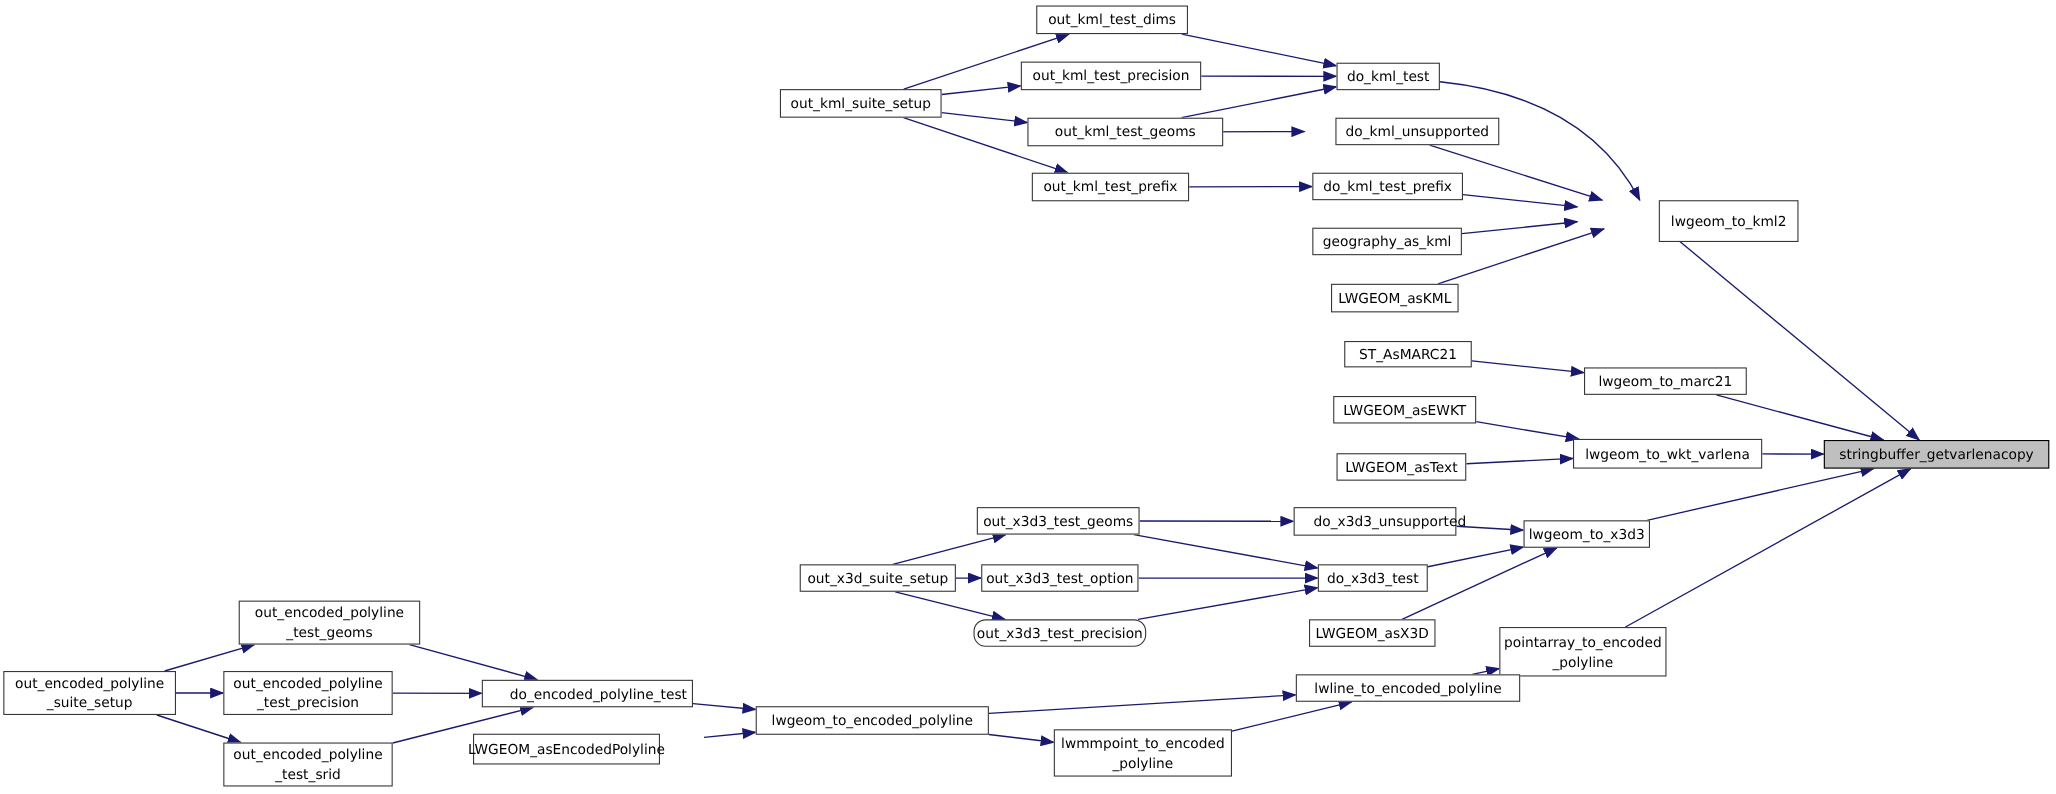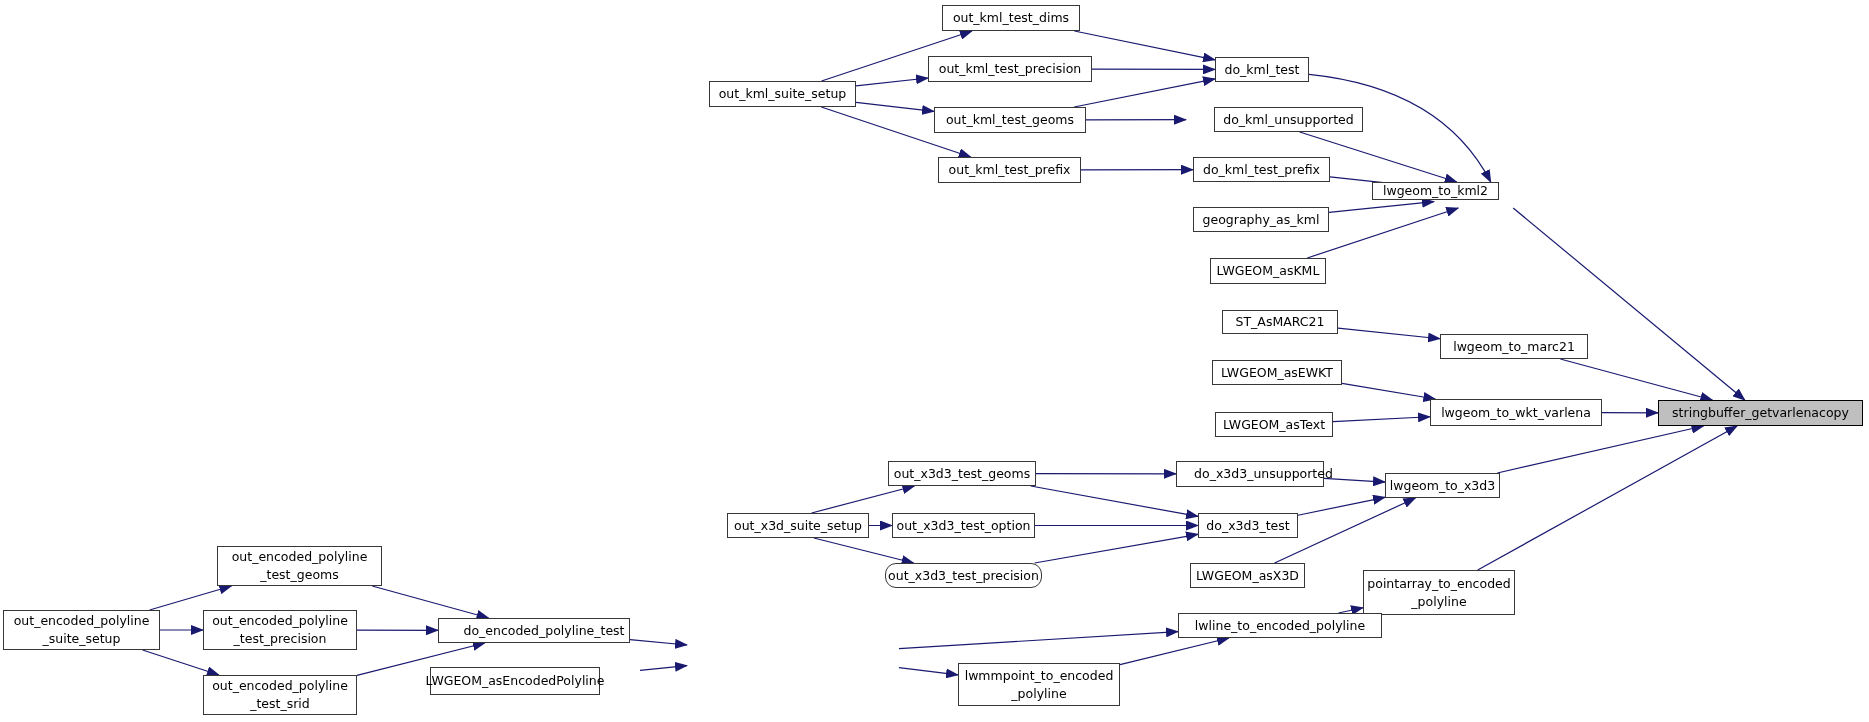--- a/index.html
+++ b/index.html
@@ -64,27 +64,27 @@
       <path d="M899,648.5790554414784 L1178,631.6786447638603" fill="none" stroke="#191970" stroke-width="1.2" marker-end="url(#arrow)"></path>
       <path d="M899,667.7113821138212 L958,674.7865853658536" fill="none" stroke="#191970" stroke-width="1.2" marker-end="url(#arrow)"></path>
       <path d="M1120,664.6701244813278 L1228.9406779661017,638" fill="none" stroke="#191970" stroke-width="1.2" marker-end="url(#arrow)"></path>
       <path d="M1338.4558823529412,613 L1363,607.7515723270441" fill="none" stroke="#191970" stroke-width="1.2" marker-end="url(#arrow)"></path>
       <path d="M1477.7240896358544,570 L1737.0854341736695,426" fill="none" stroke="#191970" stroke-width="1.2" marker-end="url(#arrow)"></path>
     </svg>
 
 <div class="node" style="left: 942px; top: 5px; width: 138px; height: 26px;"><span>out_kml_test_dims</span></div>
     <div class="node" style="left: 928px; top: 56px; width: 164px; height: 26px;"><span>out_kml_test_precision</span></div>
     <div class="node" style="left: 709px; top: 81px; width: 147px; height: 26px;"><span>out_kml_suite_setup</span></div>
-    <div class="node" style="left: 934px; top: 107px; width: 152px; height: 26px;"><span>out_kml_test_geoms</span></div>
+    <div class="node" style="left: 934px; top: 107px; width: 178px; height: 26px;"><span>out_kml_test_geoms</span></div>
     <div class="node" style="left: 938px; top: 157px; width: 143px; height: 26px;"><span>out_kml_test_prefix</span></div>
     <div class="node" style="left: 1215px; top: 57px; width: 94px; height: 25px;"><span>do_kml_test</span></div>
     <div class="node" style="left: 1186px; top: 107px; width: 149px; height: 25px; margin-left: 28px;"><span>do_kml_unsupported</span></div>
     <div class="node" style="left: 1193px; top: 157px; width: 137px; height: 25px;"><span>do_kml_test_prefix</span></div>
     <div class="node" style="left: 1193px; top: 207px; width: 136px; height: 25px;"><span>geography_as_kml</span></div>
-    <div class="node" style="left: 1372px; top: 182px; width: 127px; height: 18px;"><span>lwgeom_to_kml2</span></div>
+    <div class="node" style="left: 1508px; top: 182px; width: 127px; height: 38px;"><span>lwgeom_to_kml2</span></div>
     <div class="node" style="left: 1210px; top: 258px; width: 116px; height: 26px;"><span>LWGEOM_asKML</span></div>
     <div class="node" style="left: 1222px; top: 310px; width: 116px; height: 24px;"><span>ST_AsMARC21</span></div>
     <div class="node" style="left: 1440px; top: 334px; width: 148px; height: 25px;"><span>lwgeom_to_marc21</span></div>
     <div class="node" style="left: 1212px; top: 360px; width: 130px; height: 25px;"><span>LWGEOM_asEWKT</span></div>
     <div class="node" style="left: 1215px; top: 412px; width: 118px; height: 25px;"><span>LWGEOM_asText</span></div>
     <div class="node" style="left: 1430px; top: 399px; width: 172px; height: 27px;"><span>lwgeom_to_wkt_varlena</span></div>
     <div class="node hl" style="left: 1658px; top: 400px; width: 205px; height: 26px;"><span>stringbuffer_getvarlenacopy</span></div>
     <div class="node" style="left: 888px; top: 461px; width: 148px; height: 25px;"><span>out_x3d3_test_geoms</span></div>
     <div class="node" style="left: 727px; top: 513px; width: 142px; height: 25px;"><span>out_x3d_suite_setup</span></div>
     <div class="node" style="left: 892px; top: 513px; width: 143px; height: 25px;"><span>out_x3d3_test_option</span></div>
@@ -98,16 +98,17 @@
     <div class="node" style="left: 217px; top: 546px; width: 165px; height: 40px;"><span>out_encoded_polyline
 _test_geoms</span></div>
     <div class="node" style="left: 3px; top: 610px; width: 157px; height: 40px;"><span>out_encoded_polyline
 _suite_setup</span></div>
     <div class="node" style="left: 203px; top: 610px; width: 154px; height: 40px;"><span>out_encoded_polyline
 _test_precision</span></div>
     <div class="node" style="left: 203px; top: 675px; width: 154px; height: 40px;"><span>out_encoded_polyline
 _test_srid</span></div>
     <div class="node" style="left: 438px; top: 618px; width: 192px; height: 25px; padding-left: 20px;"><span>do_encoded_polyline_test</span></div>
     <div class="node" style="left: 430px; top: 667px; width: 170px; height: 28px;"><span>LWGEOM_asEncodedPolyline</span></div>
+    <div class="node" style="left: 687px; top: 642px; width: 212px; height: 26px;"><span>lwgeom_to_encoded_polyline</span></div>
     <div class="node" style="left: 958px; top: 663px; width: 162px; height: 43px;"><span>lwmmpoint_to_encoded
 _polyline</span></div>
     <div class="node" style="left: 1178px; top: 613px; width: 204px; height: 25px; text-align: right;"><span>lwline_to_encoded_polyline</span></div>
   </div>
 
 </body></html>

